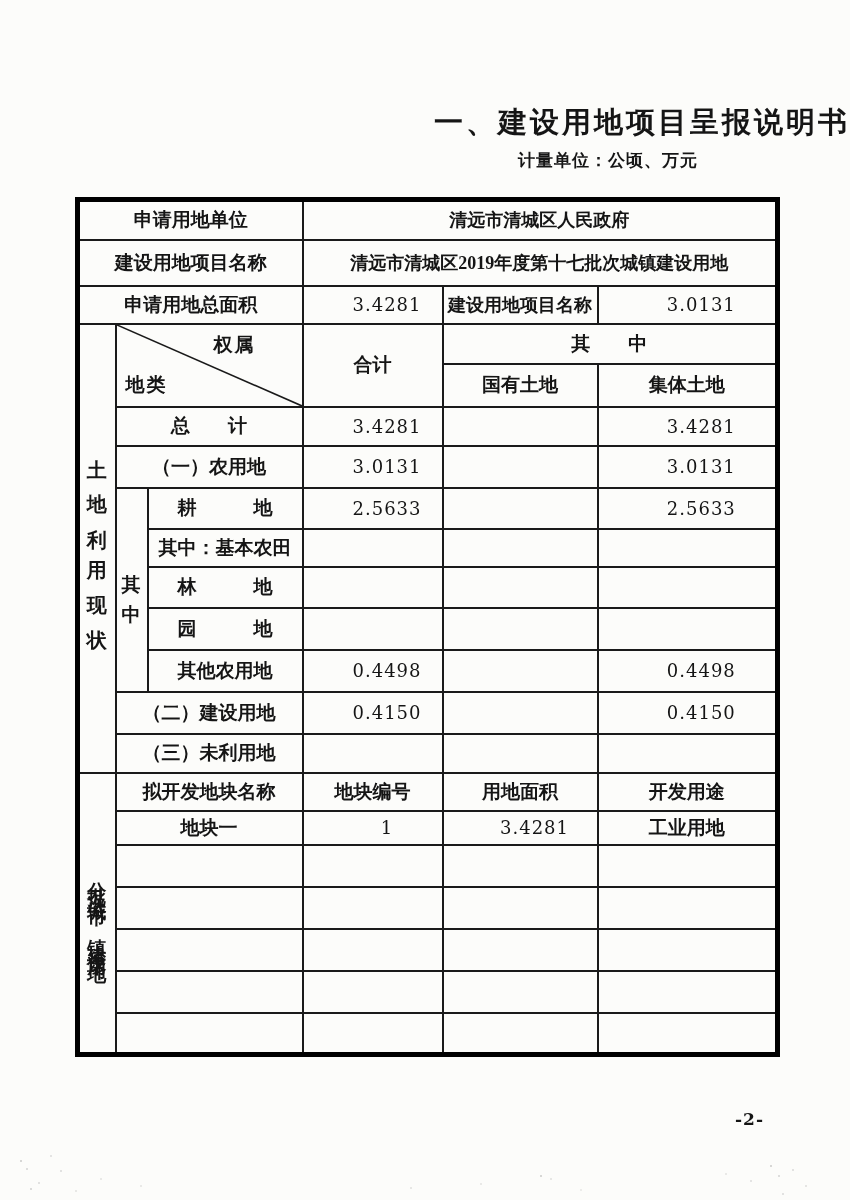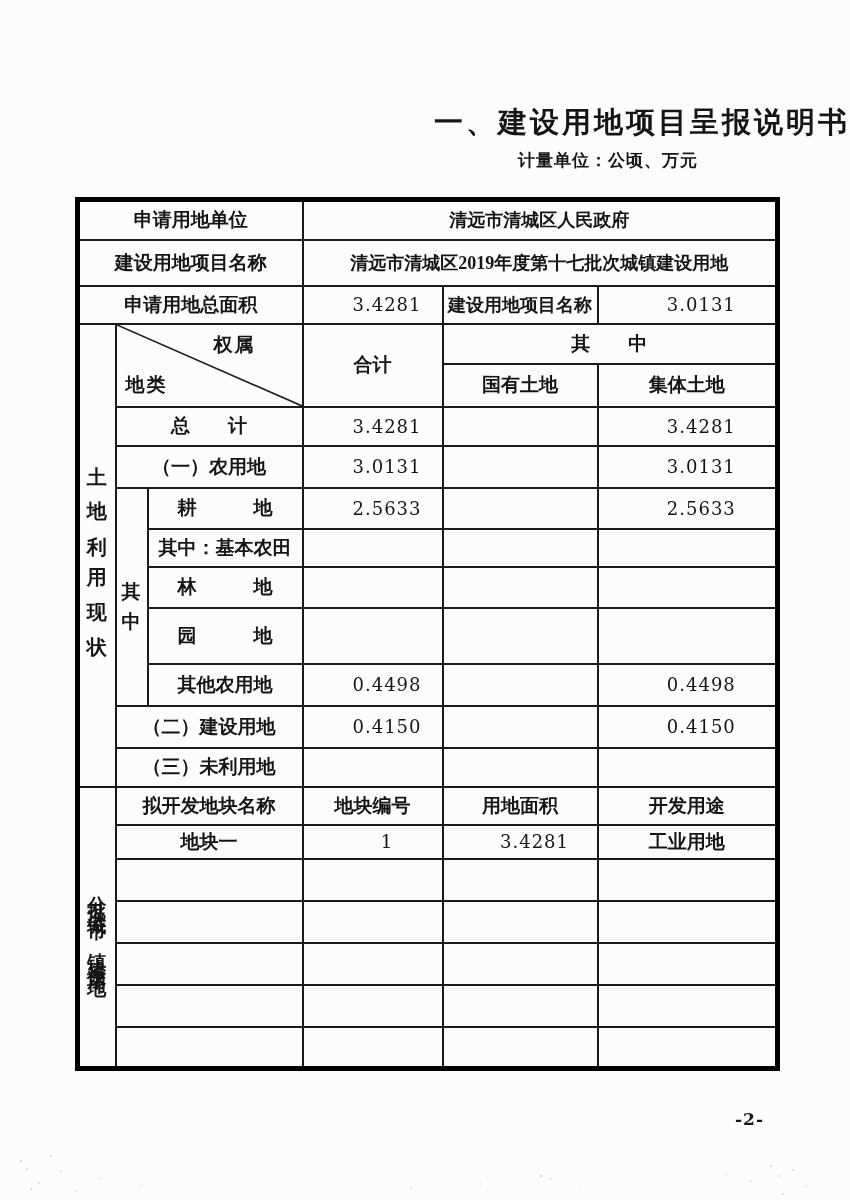--- a/index.html
+++ b/index.html
@@ -155,21 +155,21 @@
     <td class="num"></td>
   </tr>
 
   <tr style="height:41px">
     <td class="lbl">林　　　地</td>
     <td class="num"></td>
     <td class="num"></td>
     <td class="num"></td>
   </tr>
 
-  <tr style="height:56px">
+  <tr style="height:42px">
     <td class="lbl">园　　　地</td>
     <td class="num"></td>
     <td class="num"></td>
     <td class="num"></td>
   </tr>
 
   <tr style="height:42px">
     <td class="lbl">其他农用地</td>
     <td class="num">0.4498</td>
     <td class="num"></td>

